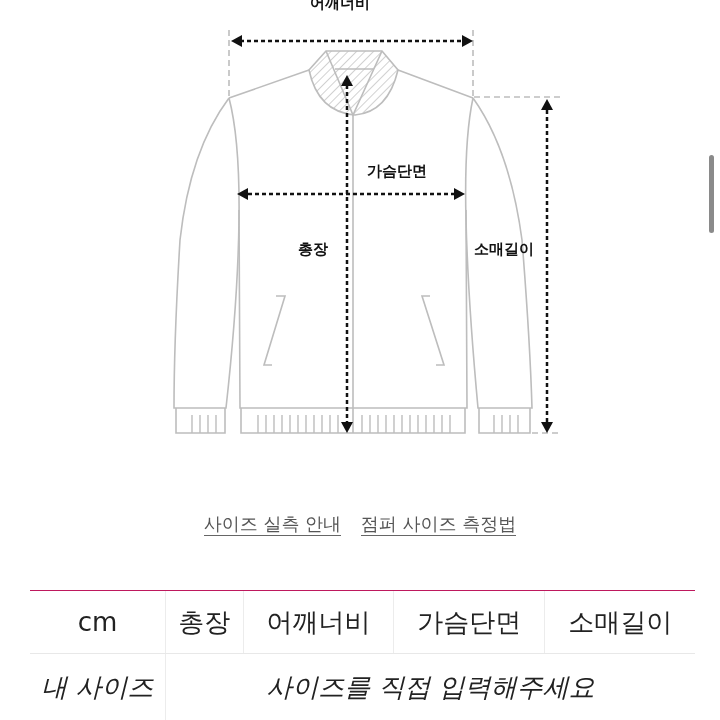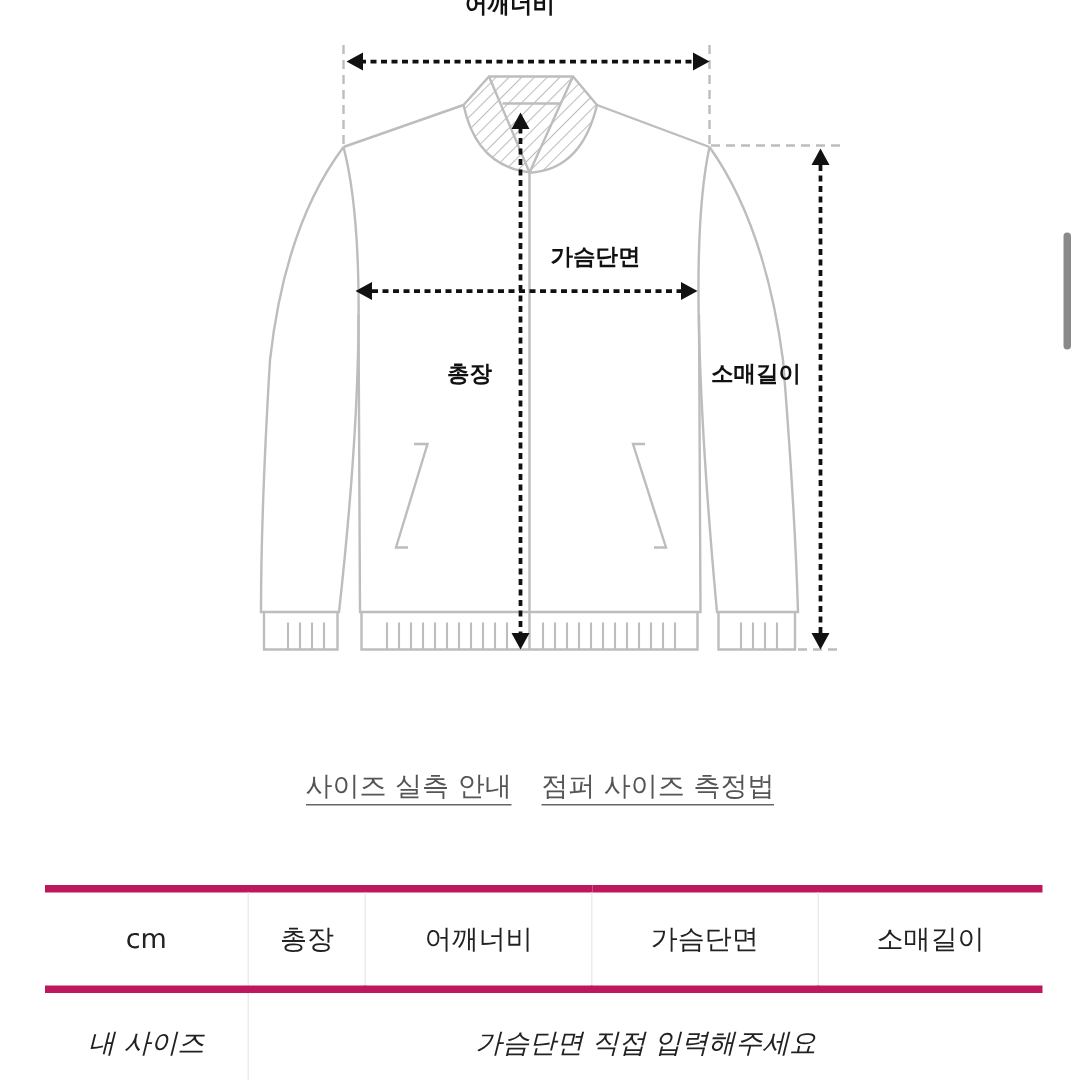--- a/index.html
+++ b/index.html
@@ -4,21 +4,21 @@
 <style>
   html, body { margin:0; padding:0; background:#ffffff; }
   body { width:720px; height:720px; overflow:hidden; position:relative; font-family:"Liberation Sans","DejaVu Sans",sans-serif; color:#222; }
   .diagram { position:absolute; left:0; top:0; width:720px; height:470px; }
   .diagram svg { position:absolute; left:0; top:0; }
   .dlabel { position:absolute; font-family:"DejaVu Sans",sans-serif; font-weight:bold; font-size:15px; color:#111; white-space:nowrap; }
   .links { position:absolute; top:512px; left:0; width:720px; text-align:center; font-family:"DejaVu Sans",sans-serif; font-size:18px; color:#555; }
   .links a { color:#555; text-decoration:none; border-bottom:1.5px solid #666; padding-bottom:1px; margin:0 7px; cursor:pointer; }
   .scrollbar { position:absolute; left:709px; top:155px; width:5px; height:78px; background:#8a8a8a; border-radius:3px; }
   table.size { position:absolute; left:30px; top:590px; width:665px; border-collapse:collapse; font-family:"DejaVu Sans",sans-serif; }
-  table.size td, table.size th { border-top:5px solid #be185d; border-bottom:1px solid #e8e8e8; border-left:1px solid #ececec; text-align:center; font-weight:normal; font-size:18px; color:#222; }
+  table.size td, table.size th { border-top:1px solid #be185d; border-bottom:1px solid #e8e8e8; border-left:1px solid #ececec; text-align:center; font-weight:normal; font-size:26px; color:#222; }
   table.size tr > :first-child { border-left:none; width:133px; }
   table.size th { height:60px; }
   table.size td { height:64px;font-style:italic; }
   .placeholder { color:#777; }
 </style>
 </head>
 <body>
 
 <div class="diagram">
   <svg width="720" height="470" viewBox="0 0 720 470">
@@ -125,17 +125,17 @@
   <tbody>
       <tr>
     <th>cm</th>
     <th>총장</th>
     <th>어깨너비</th>
     <th>가슴단면</th>
     <th>소매길이</th>
   </tr>
   <tr>
     <td>내 사이즈</td>
-    <td colspan="4" class="placeholder">가슴단면 직접 입력해주세요</td>
+    <td colspan="4" class="placeholder">사이즈를 직접 입력해주세요</td>
   </tr>
 
 </tbody>
   </table>
 
 </body></html>

